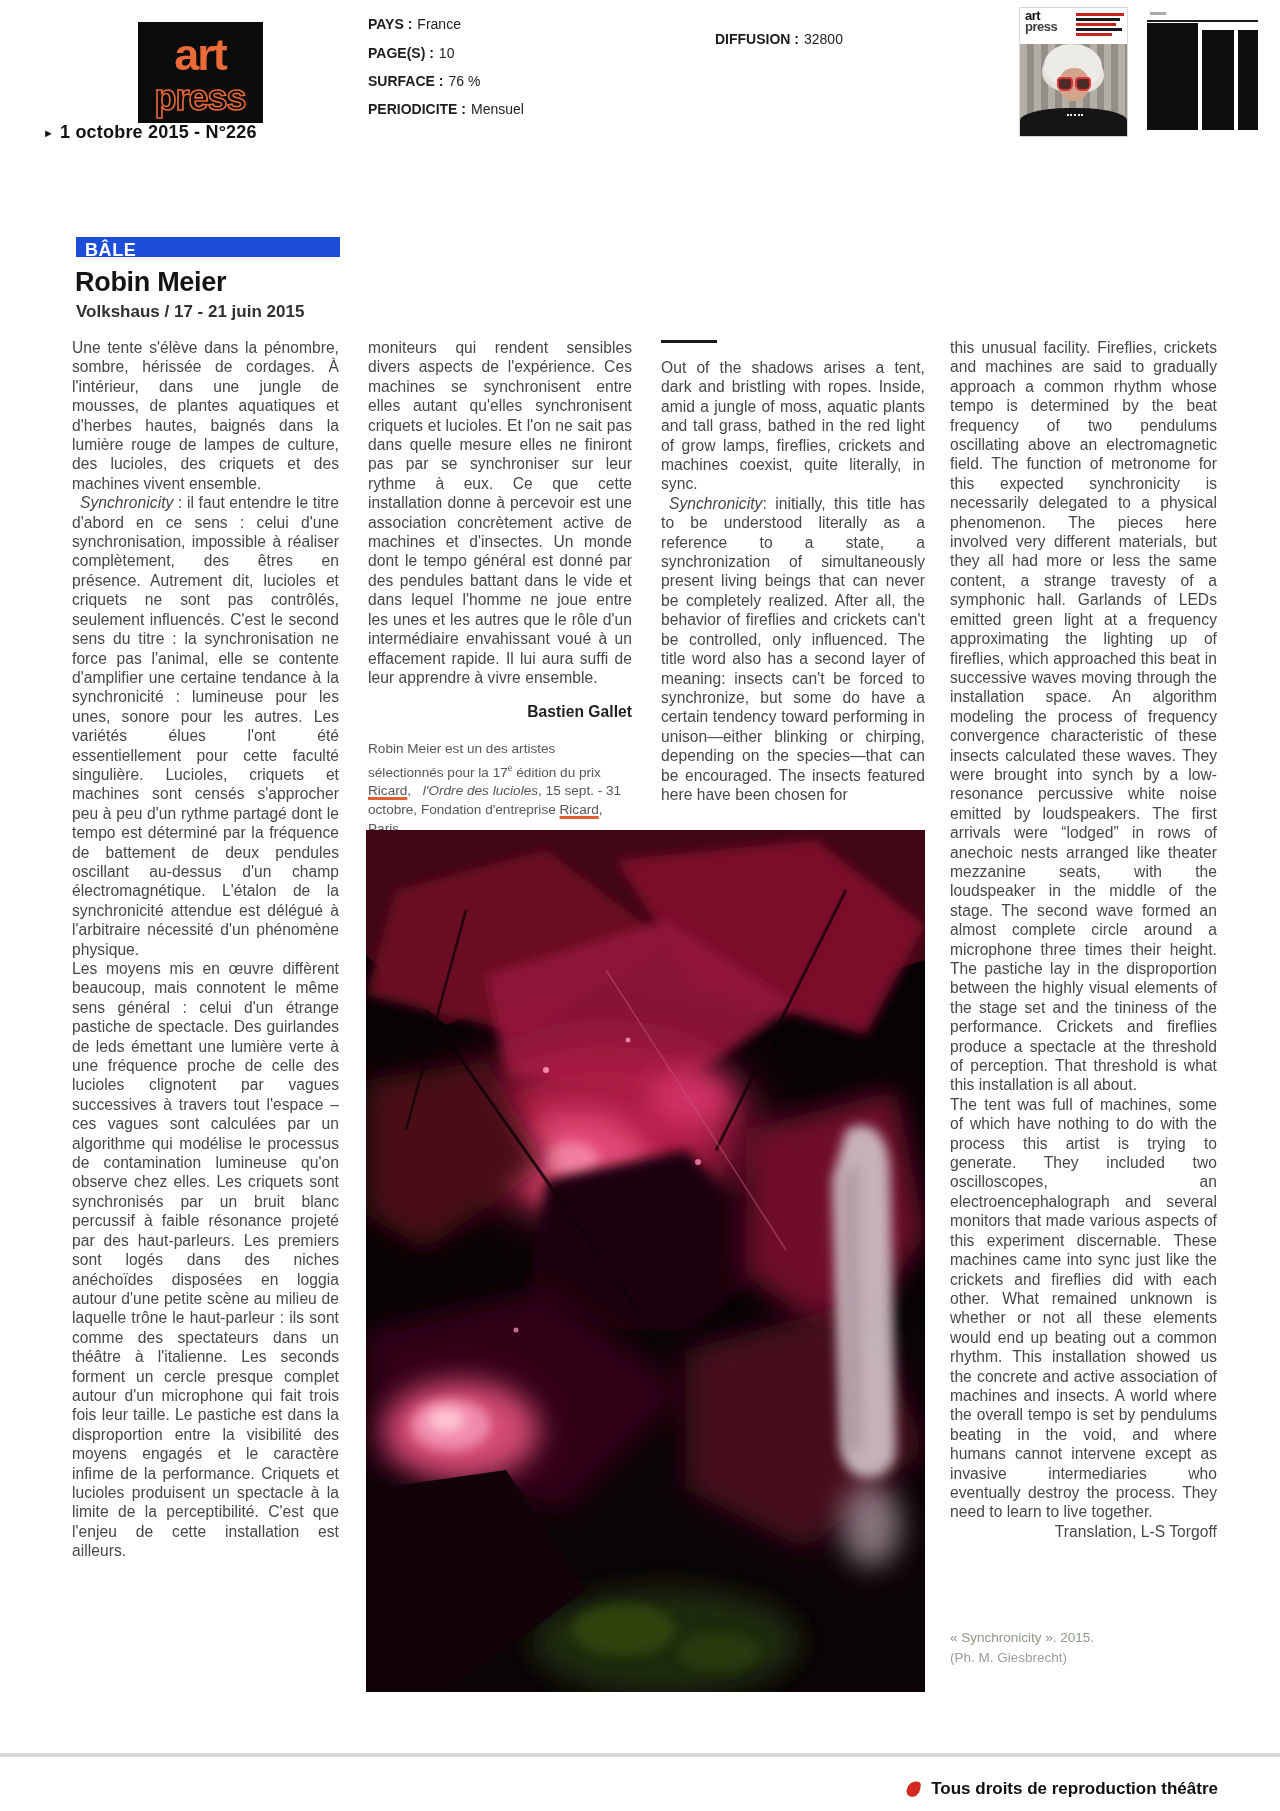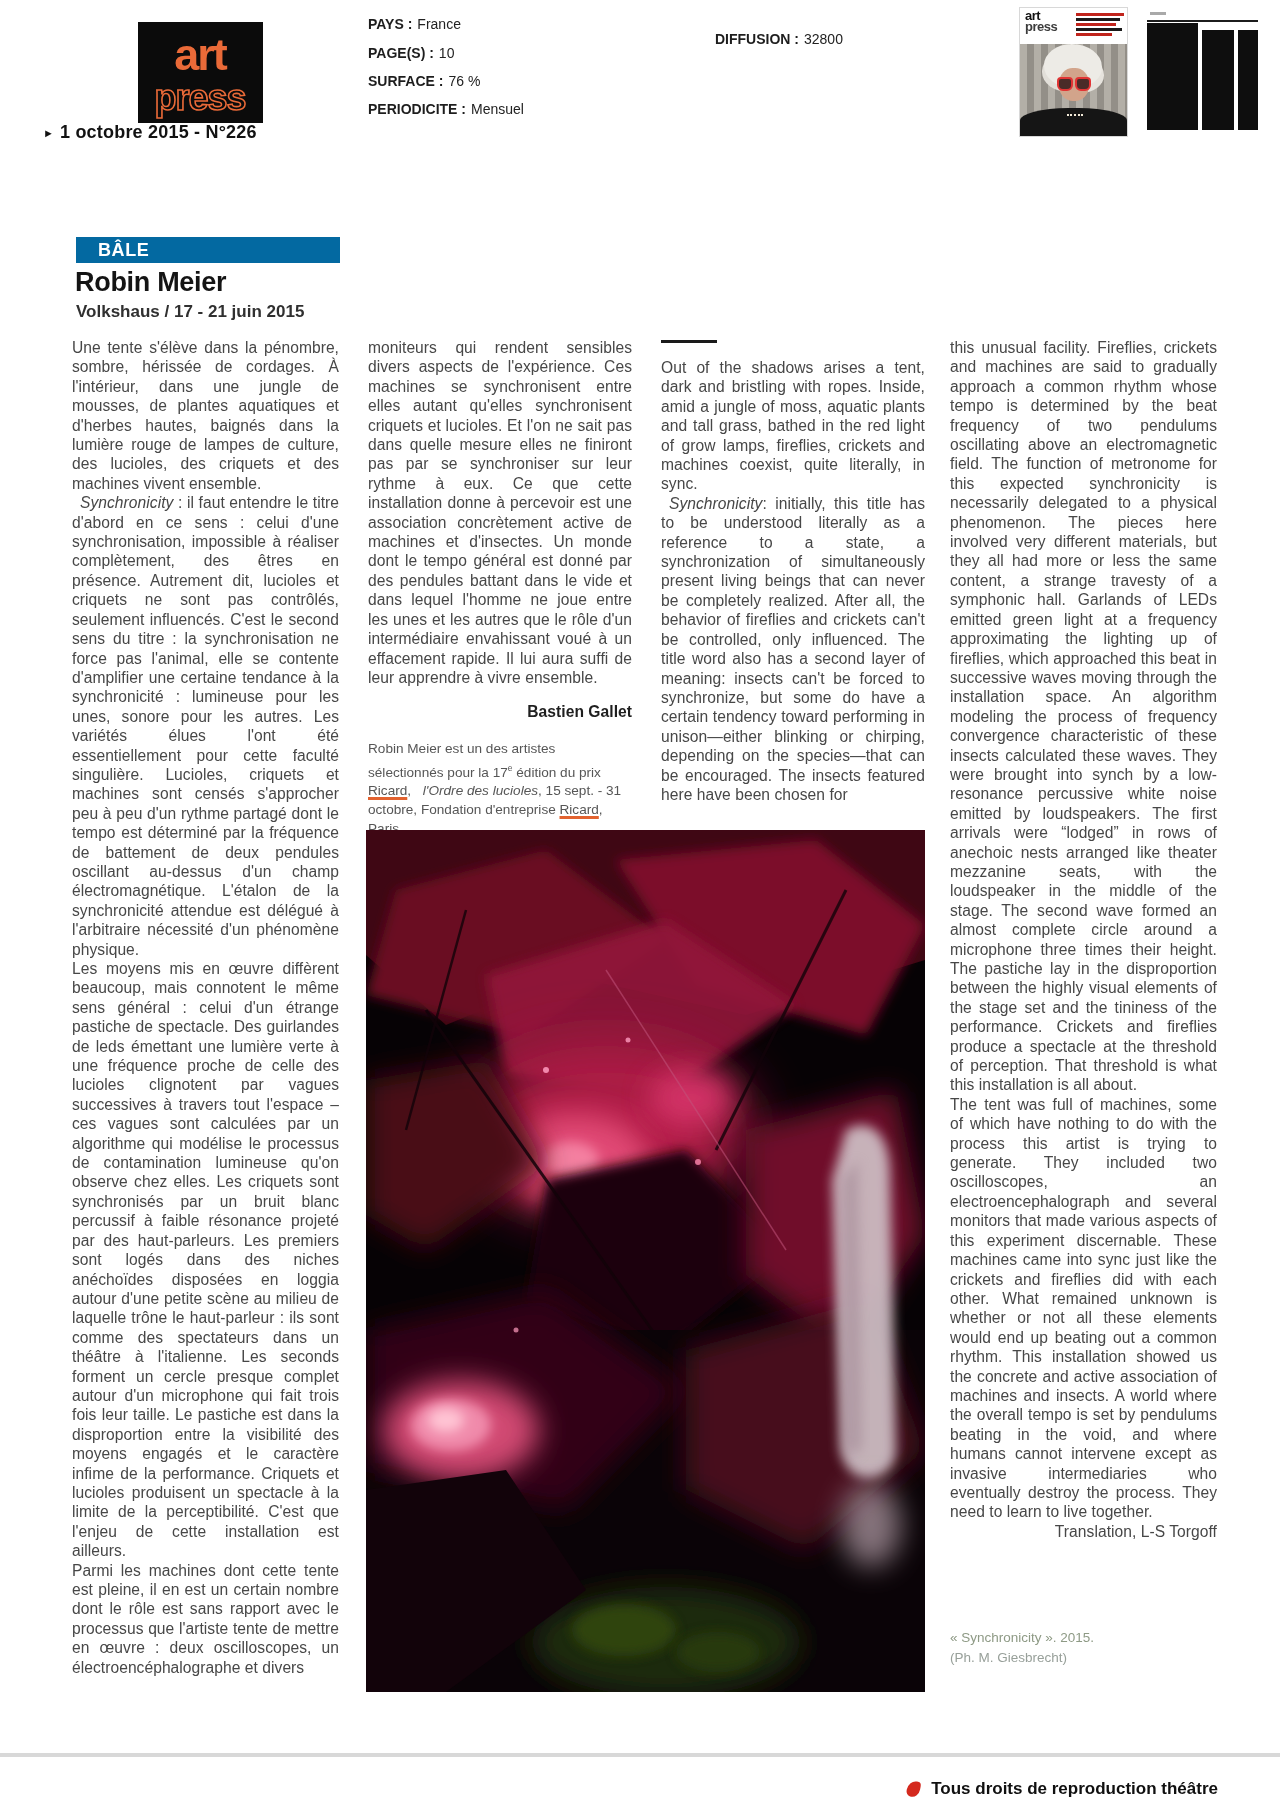--- a/index.html
+++ b/index.html
@@ -28,22 +28,22 @@
   .face{position:absolute;left:39px;top:24px;width:30px;height:33px;background:#d2a48b;border-radius:46%;}
   .glasses{position:absolute;left:37px;top:33px;width:34px;height:11px;display:flex;gap:2px;}
   .glasses div{flex:1;height:10px;background:#4a2b28;border:2px solid #e23434;border-radius:4px 4px 6px 6px;}
   .torso{position:absolute;left:0;top:64px;width:107px;height:28px;background:#151515;border-radius:45% 45% 0 0;}
   .necklace{position:absolute;left:47px;top:66px;width:16px;height:4px;border-bottom:2px dotted #f2ead8;}
   .bars-line{position:absolute;left:1147px;top:20px;width:111px;height:2px;background:#1c1c1c;}
   .bars-dash{position:absolute;left:1150px;top:12px;width:16px;height:3px;background:#a9a9a9;}
   .bar{position:absolute;background:#0e0e0e;}
 
   
-  .banner{position:absolute;left:76px;top:237px;width:264px;height:26px;background:#0369a1;color:#fff;
-          font-size:18px;font-weight:bold;letter-spacing:.6px;line-height:27px;padding-left:22px;box-sizing:border-box;}
+  .banner{position:absolute;left:76px;top:237px;width:264px;height:20px;background:#1d4ed8;color:#fff;
+          font-size:18px;font-weight:bold;letter-spacing:.6px;line-height:27px;padding-left:9px;box-sizing:border-box;}
   .title{position:absolute;left:75px;top:267px;font-size:27px;font-weight:bold;color:#141414;letter-spacing:-.3px;}
   .venue{position:absolute;left:76px;top:302px;font-size:17px;font-weight:bold;color:#303030;}
 
   
   .col{position:absolute;width:267px;font-size:15.6px;line-height:19.4px;color:#474747;
        text-align:justify;letter-spacing:.05px;}
   .para{text-align:justify;}
   .sig{text-align:right;color:#1f1f1f;margin-top:15px;}
   .sig .bd{font-weight:bold;}
   .sig-plain{text-align:right;}
@@ -132,21 +132,20 @@
   <div class="bar" style="left:1238px;top:30px;width:20px;height:100px"></div>
 
   <div class="banner">BÂLE</div>
   <div class="title">Robin Meier</div>
   <div class="venue">Volkshaus / 17 - 21 juin 2015</div>
 
   <div class="col" style="left:72px;top:338px">
       <div class="para"><span>Une tente s'élève dans la pénombre, sombre, hérissée de cordages. À l'intérieur, dans une jungle de mousses, de plantes aquatiques et d'herbes hautes, baignés dans la lumière rouge de lampes de culture, des lucioles, des criquets et des machines vivent ensemble.</span></div>
       <div class="para"><span class="it">Synchronicity</span><span> : il faut entendre le titre d'abord en ce sens : celui d'une synchronisation, impossible à réaliser complètement, des êtres en présence. Autrement dit, lucioles et criquets ne sont pas contrôlés, seulement influencés. C'est le second sens du titre : la synchronisation ne force pas l'animal, elle se contente d'amplifier une certaine tendance à la synchronicité : lumineuse pour les unes, sonore pour les autres. Les variétés élues l'ont été essentiellement pour cette faculté singulière. Lucioles, criquets et machines sont censés s'approcher peu à peu d'un rythme partagé dont le tempo est déterminé par la fréquence de battement de deux pendules oscillant au-dessus d'un champ électromagnétique. L'étalon de la synchronicité attendue est délégué à l'arbitraire nécessité d'un phénomène physique.</span></div>
       <div class="para"><span>Les moyens mis en œuvre diffèrent beaucoup, mais connotent le même sens général : celui d'un étrange pastiche de spectacle. Des guirlandes de leds émettant une lumière verte à une fréquence proche de celle des lucioles clignotent par vagues successives à travers tout l'espace – ces vagues sont calculées par un algorithme qui modélise le processus de contamination lumineuse qu'on observe chez elles. Les criquets sont synchronisés par un bruit blanc percussif à faible résonance projeté par des haut-parleurs. Les premiers sont logés dans des niches anéchoïdes disposées en loggia autour d'une petite scène au milieu de laquelle trône le haut-parleur : ils sont comme des spectateurs dans un théâtre à l'italienne. Les seconds forment un cercle presque complet autour d'un microphone qui fait trois fois leur taille. Le pastiche est dans la disproportion entre la visibilité des moyens engagés et le caractère infime de la performance. Criquets et lucioles produisent un spectacle à la limite de la perceptibilité. C'est que l'enjeu de cette installation est ailleurs.</span></div>
-      <div class="para"><span>Parmi les machines dont cette tente est pleine, il en est un certain nombre dont le rôle est sans rapport avec le processus que l'artiste tente de mettre en œuvre : deux oscilloscopes, un électroencéphalographe et divers</span></div>
     </div>
   <div class="col" style="left:368px;top:338px;width:264px">
       <div class="para"><span>moniteurs qui rendent sensibles divers aspects de l'expérience. Ces machines se synchronisent entre elles autant qu'elles synchronisent criquets et lucioles. Et l'on ne sait pas dans quelle mesure elles ne finiront pas par se synchroniser sur leur rythme à eux. Ce que cette installation donne à percevoir est une association concrètement active de machines et d'insectes. Un monde dont le tempo général est donné par des pendules battant dans le vide et dans lequel l'homme ne joue entre les unes et les autres que le rôle d'un intermédiaire envahissant voué à un effacement rapide. Il lui aura suffi de leur apprendre à vivre ensemble.</span></div>
       <div class="para sig"><span class="bd">Bastien Gallet</span></div>
     </div>
   <div class="note">
       <div class="para"><span>Robin Meier est un des artistes sélectionnés pour la 17</span><span class="sup">e</span><span> édition du prix </span><span class="lk">Ricard</span><span>, </span><span class="it">l'Ordre des lucioles</span><span>, 15 sept. - 31 octobre, Fondation d'entreprise </span><span class="lk">Ricard</span><span>, Paris.</span></div>
     </div>
 
   <div class="divider"></div>

